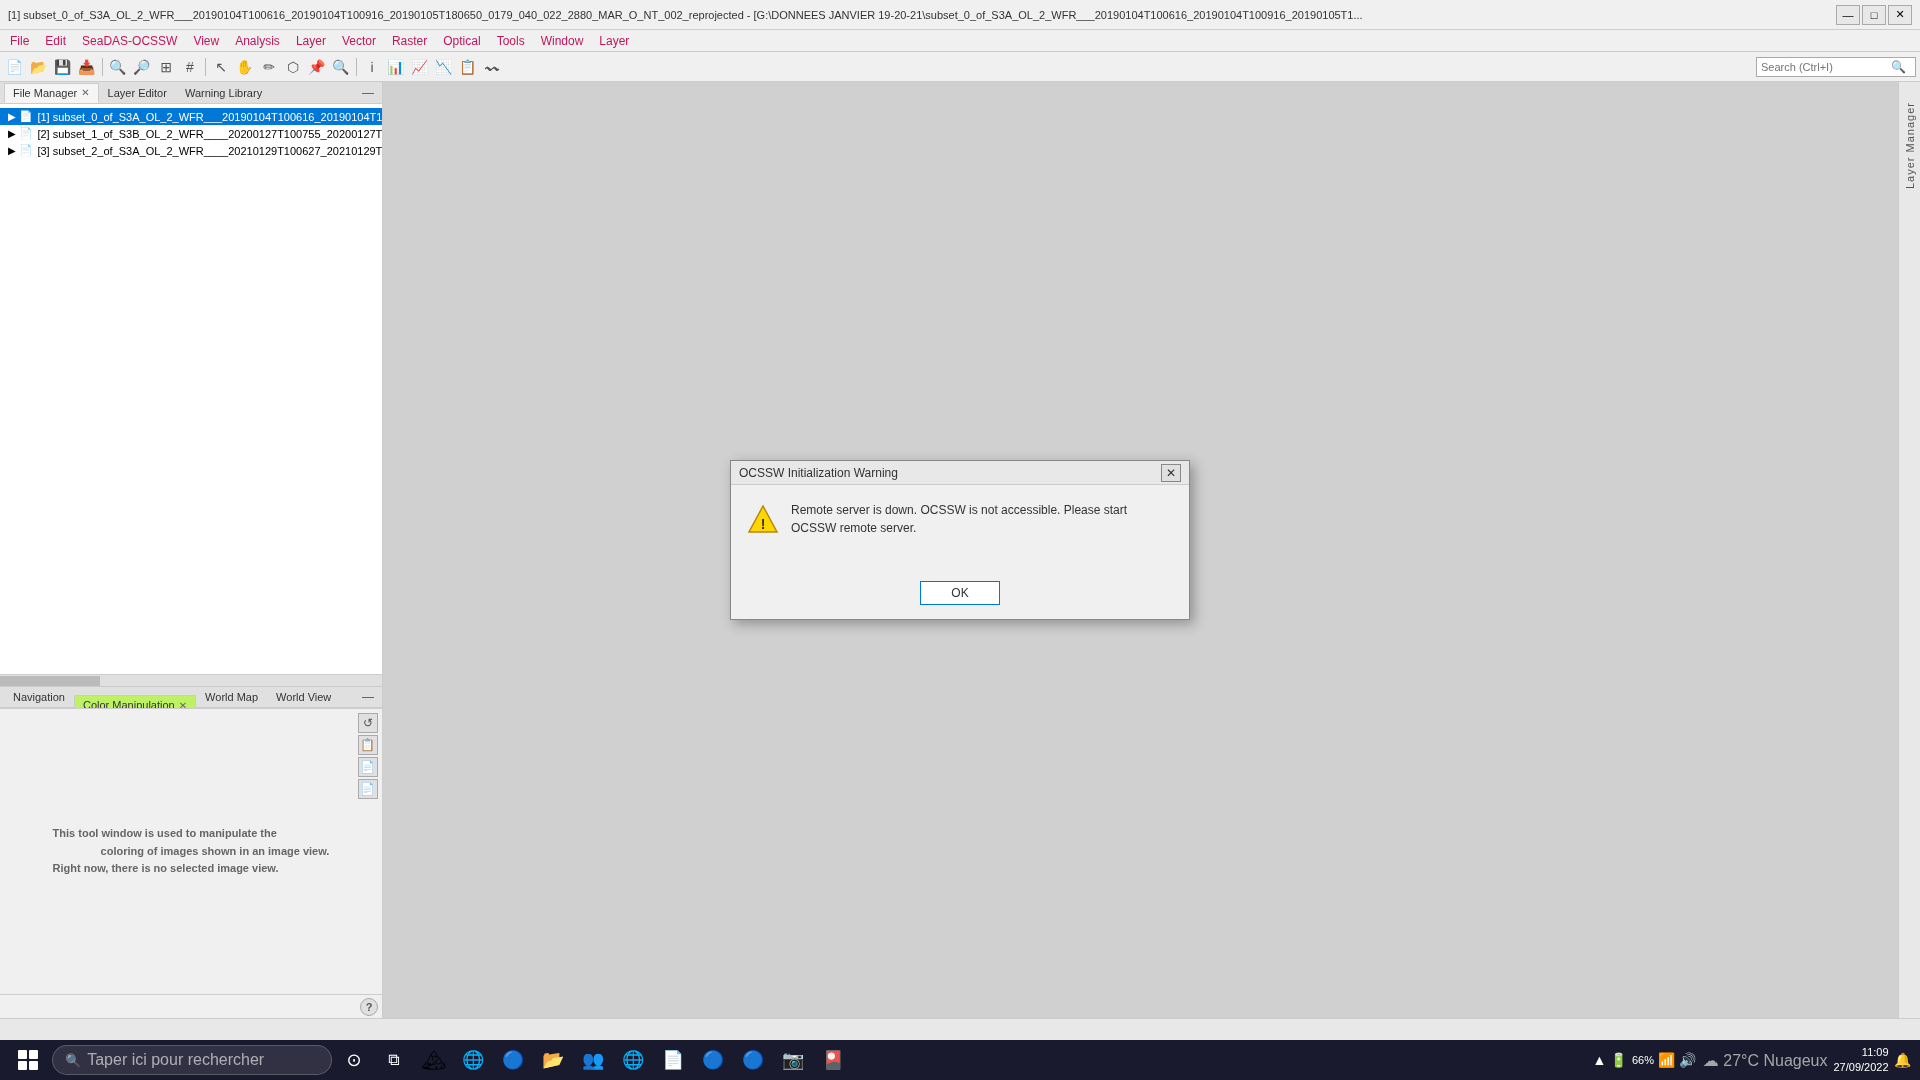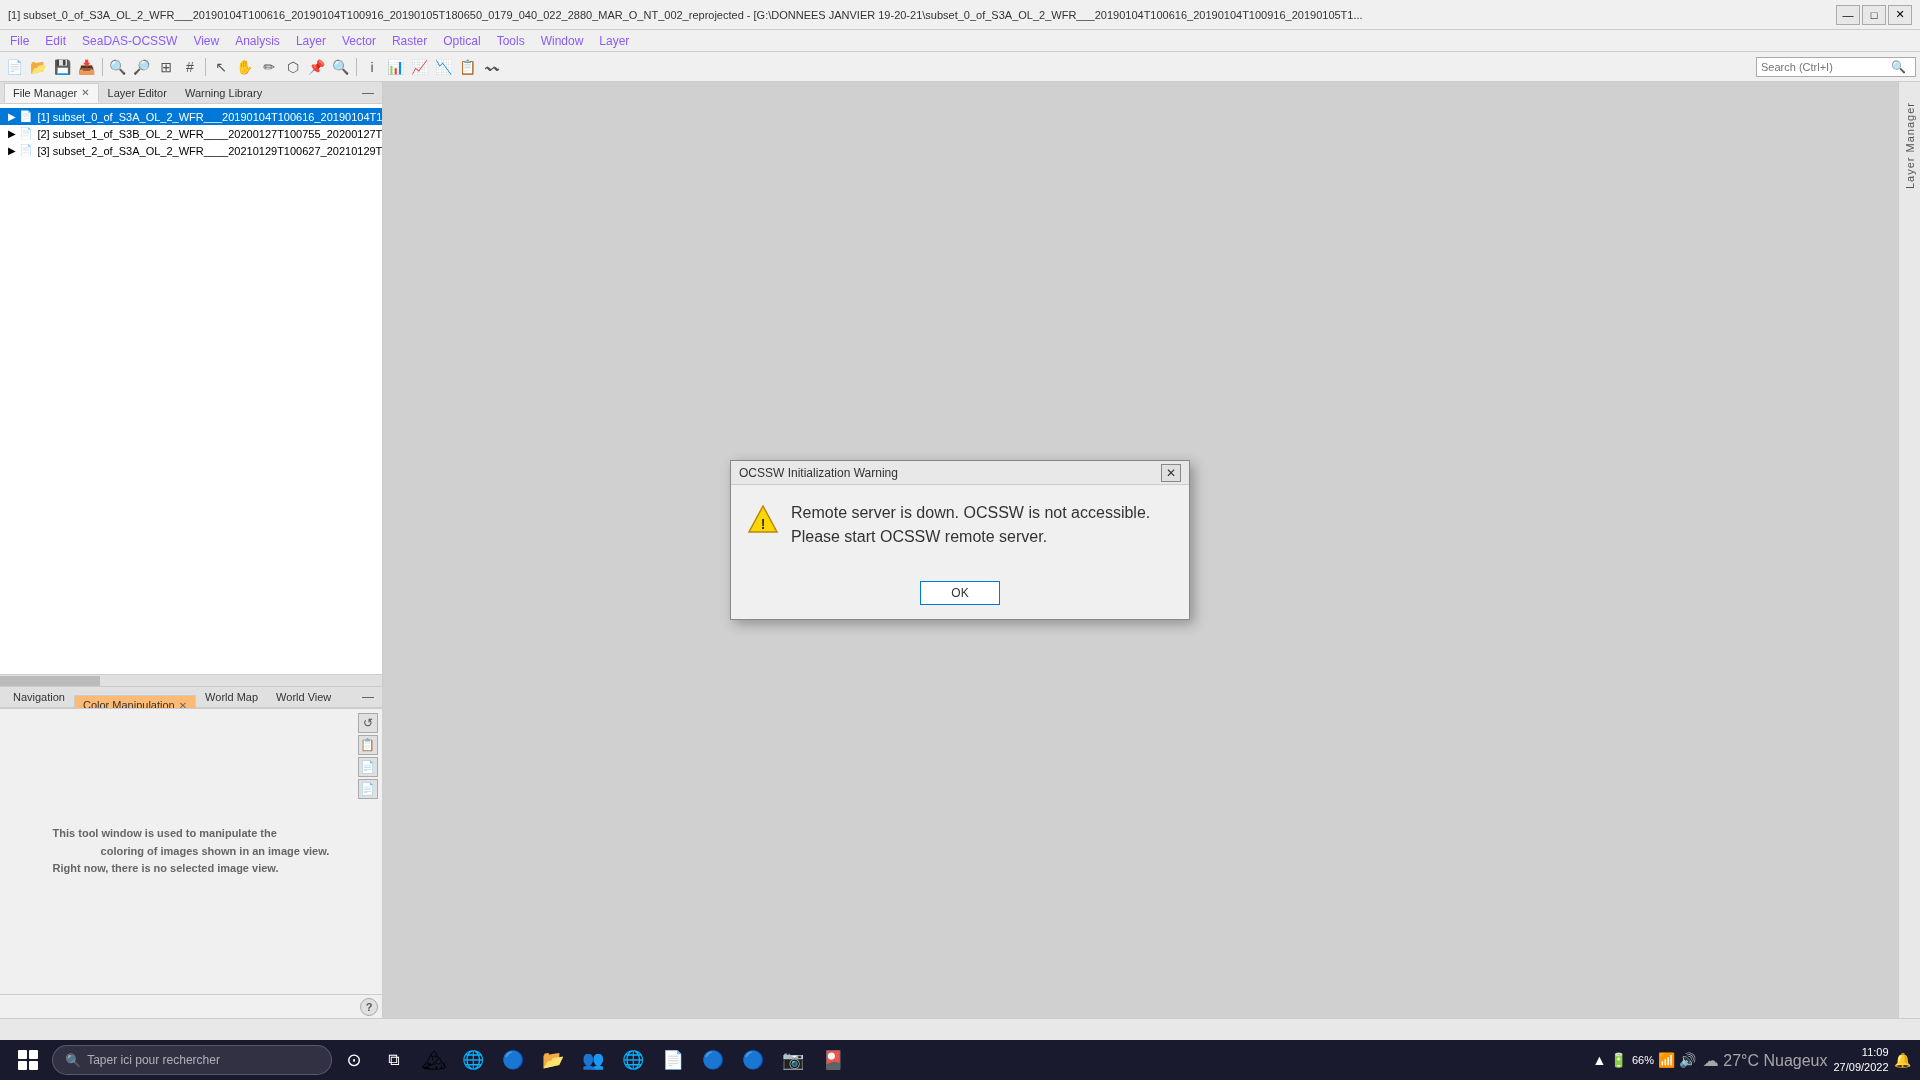--- a/index.html
+++ b/index.html
@@ -50,21 +50,21 @@
       border-bottom: 1px solid #ccc;
       display: flex;
       align-items: center;
       padding: 0 4px;
       gap: 4px;
       font-size: 12px;
     }
     .menu-item {
       padding: 2px 6px;
       cursor: pointer;
-      color: #8b5cf6;
+      color: #be185d;
       text-align: center;
     }
 
     
     #toolbar {
       width: 100%;
       height: 30px;
       background: #f0f0f0;
       border-bottom: 1px solid #ccc;
       display: flex;
@@ -232,21 +232,21 @@
       font-size: 11px;
       cursor: pointer;
       border: 1px solid transparent;
       background: transparent;
       color: #333;
       height: 20px;
       display: flex;
       align-items: center;
     }
     .bottom-tab.active {
-      background: #fdba74;
+      background: #bef264;
       border-color: #ccc;
       border-bottom-color: #f5f5f5;
       margin-top: 16px;
     }
     .bottom-tab .close-x {
       margin-left: 4px;
       font-size: 10px;
       color: #666;
     }
 
@@ -419,21 +419,21 @@
       padding: 16px 16px 8px 16px;
       gap: 12px;
     }
     #dialog-icon {
       width: 32px;
       height: 32px;
       flex-shrink: 0;
       margin-top: 2px;
     }
     #dialog-message {
-      font-size: 16px;
+      font-size: 12px;
       color: #333;
       line-height: 1.5;
       flex: 1;
     }
     #dialog-footer {
       display: flex;
       justify-content: center;
       padding: 8px 16px 14px;
     }
     #ok-button {
@@ -495,21 +495,21 @@
       height: 30px;
       padding: 0 12px;
       gap: 6px;
       min-width: 280px;
     }
     #search-bar input {
       background: transparent;
       border: none;
       outline: none;
       color: white;
-      font-size: 12px;
+      font-size: 16px;
       width: 200px;
     }
     #search-bar input::placeholder { color: rgba(255,255,255,0.6); }
     .taskbar-icon-btn {
       width: 36px;
       height: 32px;
       display: flex;
       align-items: center;
       justify-content: center;
       cursor: pointer;

